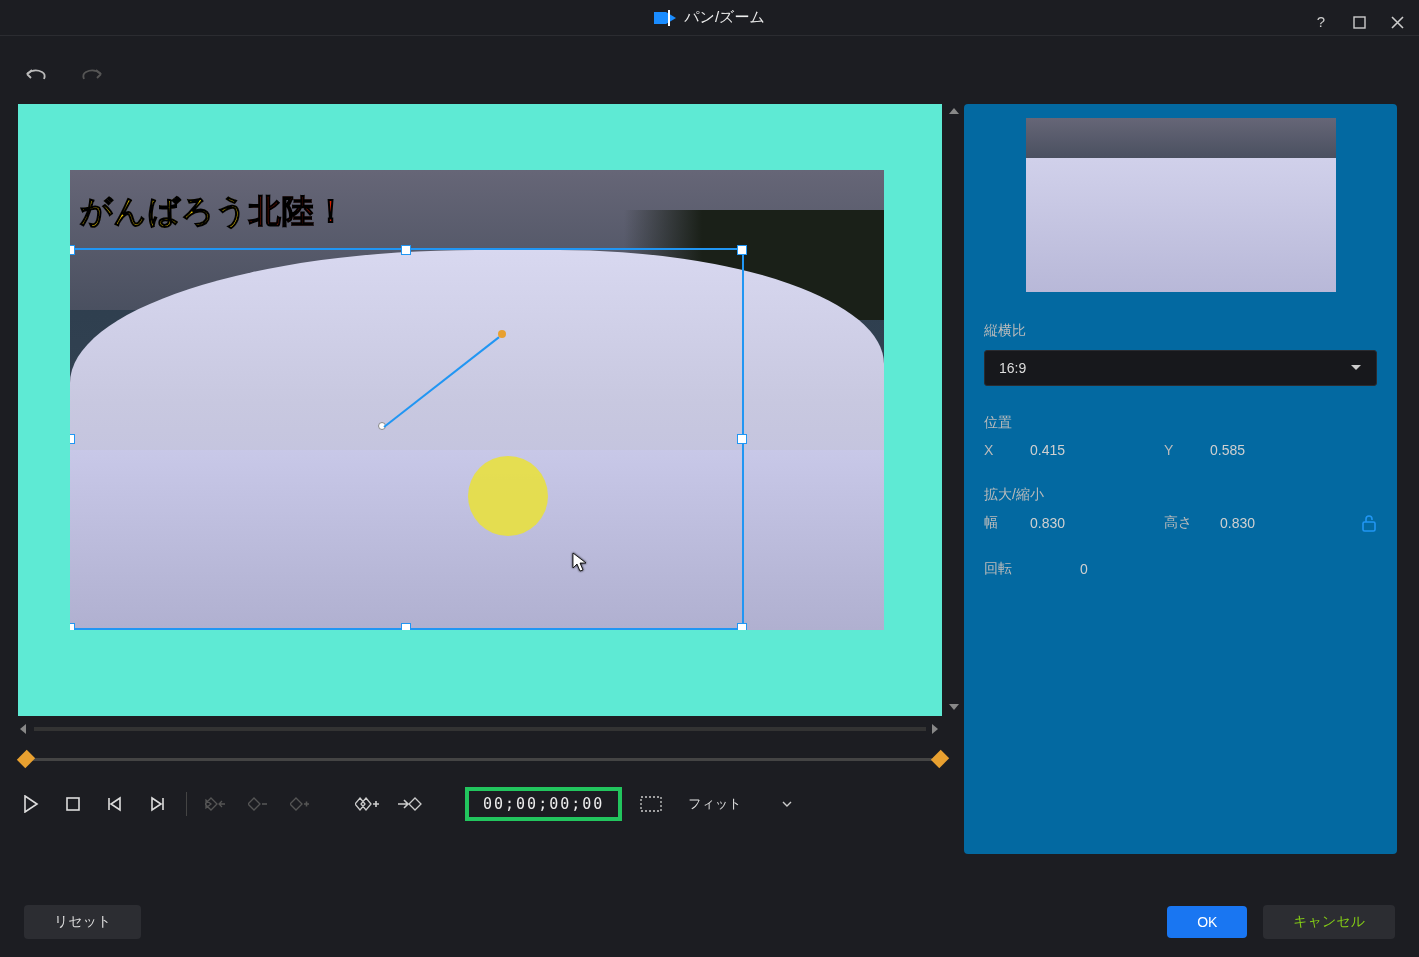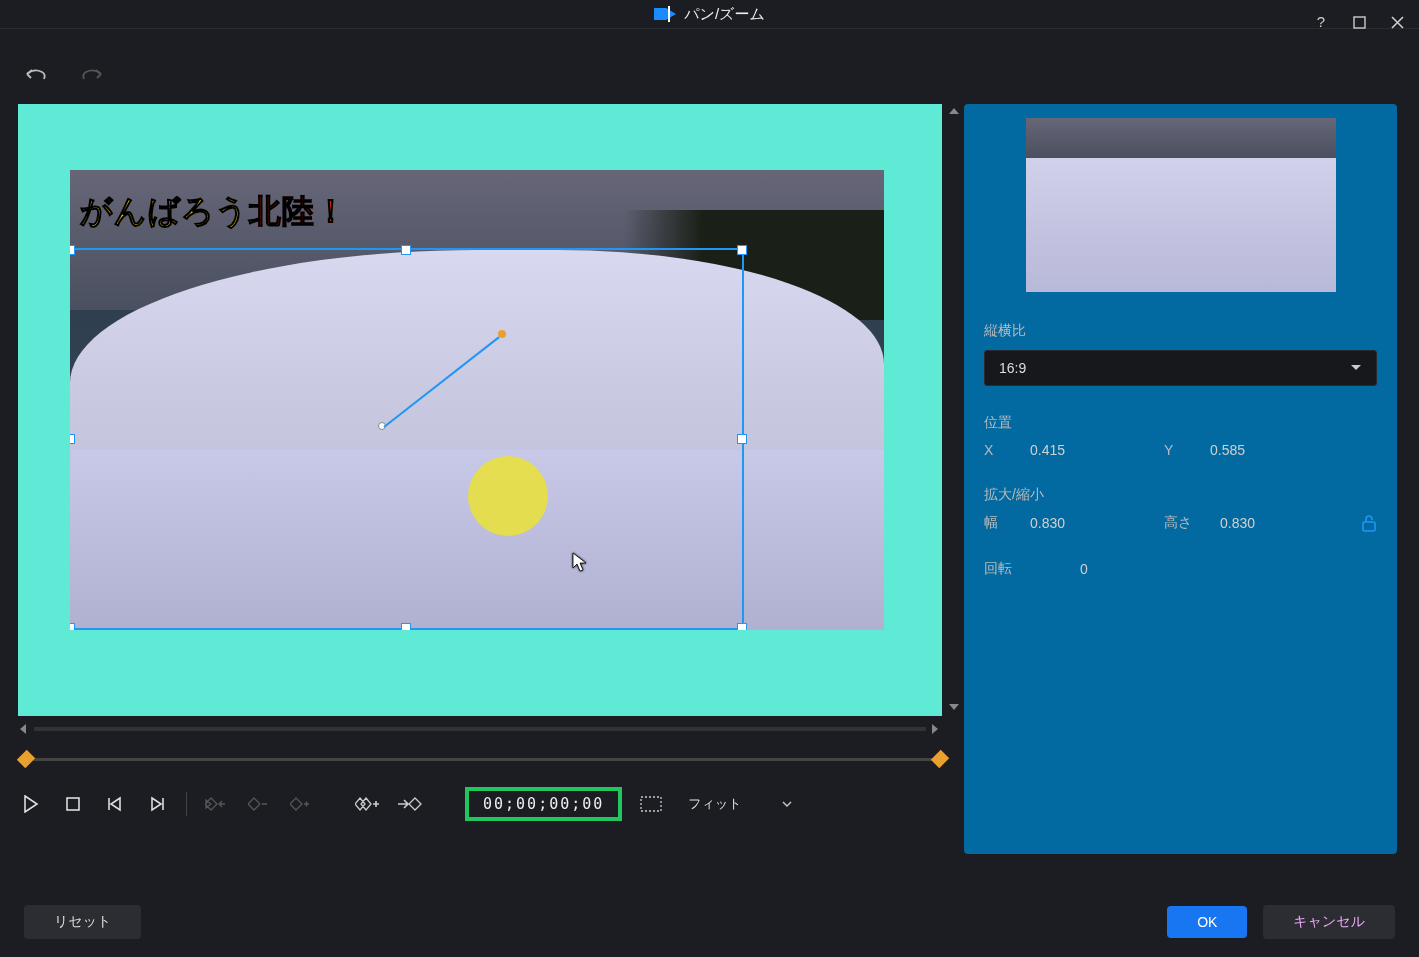--- a/index.html
+++ b/index.html
@@ -1,19 +1,19 @@
 <!DOCTYPE html>
 <html><head>
 <meta charset="utf-8">
 <style>
 * { margin:0; padding:0; box-sizing:border-box; font-family:"Yu Gothic UI","Meiryo",sans-serif; }
 body { background:#1c1d22; color:#ddd; font-size:13px; width:1419px; height:957px; overflow:hidden; position:relative; }
 
 
-.titlebar { height:29px; display:flex; align-items:center; justify-content:center; position:relative; border-bottom:1px solid #2b2c31; }
+.titlebar { height:36px; display:flex; align-items:center; justify-content:center; position:relative; border-bottom:1px solid #2b2c31; }
 .titlebar .logo { width:22px; height:16px; margin-right:8px; display:inline-flex; align-items:center; }
 .titlebar .title { font-size:15px; color:#eee; }
 .winbtns { position:absolute; right:12px; top:0; height:44px; display:flex; align-items:center; gap:18px; }
 .winbtns .wb { width:20px; height:20px; display:flex; align-items:center; justify-content:center; color:#ccc; cursor:pointer; }
 
 
 .content { position:absolute; top:44px; left:0; right:0; bottom:70px; }
 
 
 .undobar { position:absolute; left:22px; top:20px; display:flex; gap:28px; }
@@ -77,21 +77,21 @@
 .prow .pl2 { font-size:14px; color:#bbb; width:44px; }
 .prow .pv { font-size:14px; color:#d0d0d0; min-width:60px; }
 .prow .gap { flex:1; max-width:50px; }
 .lock { margin-left:auto; color:#2196f3; cursor:pointer; }
 
 
 .footer { position:absolute; left:0; right:0; bottom:0; height:70px; display:flex; align-items:center; padding:0 24px; }
 .btn { padding:8px 30px; border-radius:4px; font-size:14px; cursor:pointer; border:none; }
 .btn.reset { background:#2c2d32; color:#ddd; }
 .btn.ok { background:#1976f2; color:#fff; }
-.btn.cancel { background:#2c2d32; color:#f0abfc; }
+.btn.cancel { background:#2c2d32; color:#84cc16; }
 .footer .spacer { flex:1; }
 
 svg { display:block; }
 </style>
 </head>
 <body>
 
 <div class="titlebar">
   <span class="logo">
     <svg width="22" height="16" viewBox="0 0 22 16">

